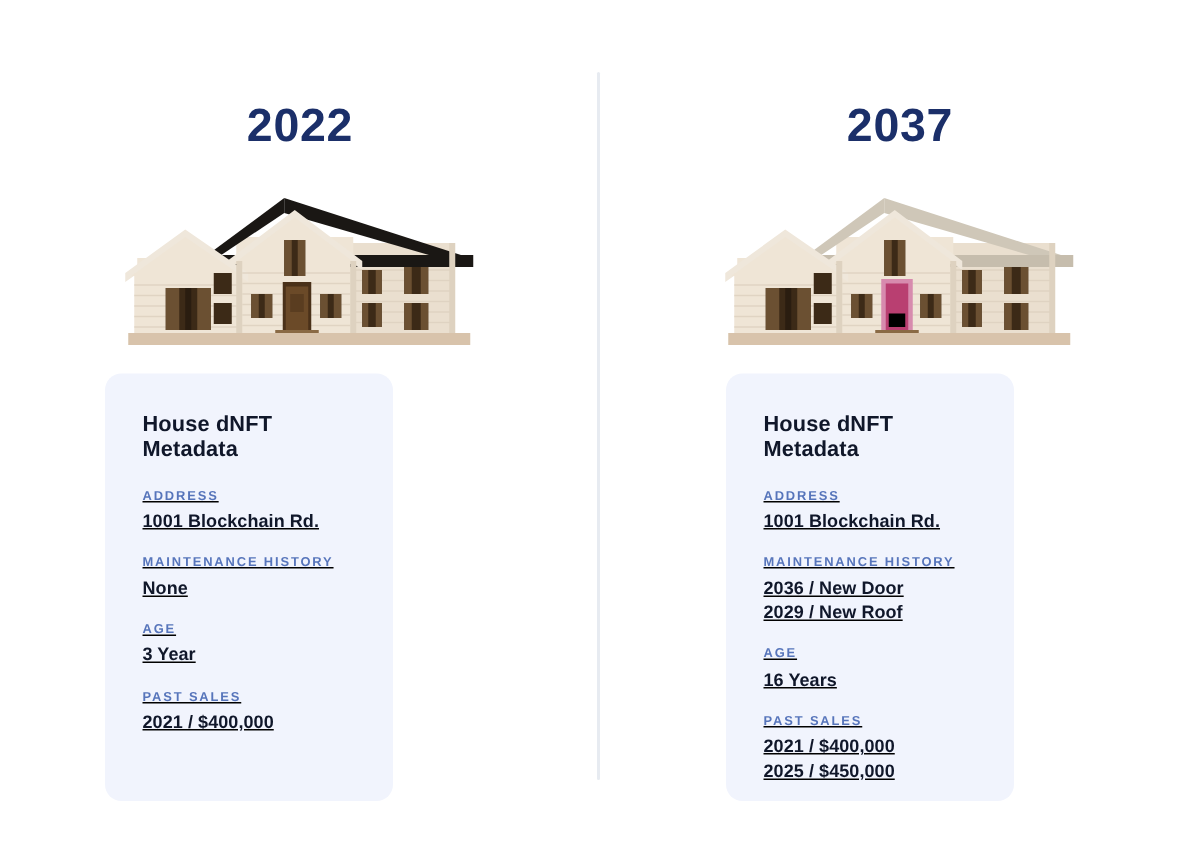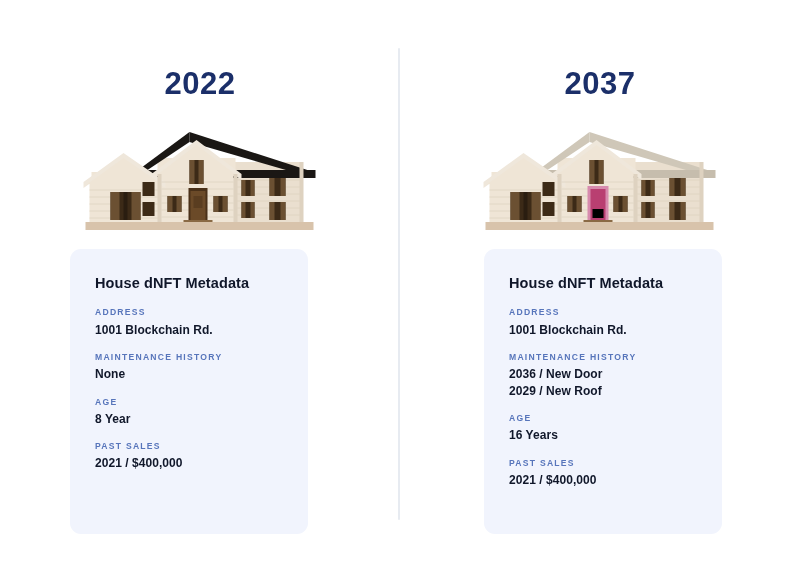--- a/index.html
+++ b/index.html
@@ -63,40 +63,40 @@
     transform: translateX(-50%);
     width: 245px;
     height: 112px;
   }
   .house-wrap svg { display: block; width: 245px; height: 112px; }
 
   
   .card {
     position: absolute;
     top: 233px;
-    width: 238px;
+    width: 192px;
     height: 285px;
     background: #f1f4fd;
     border-radius: 11px;
     box-sizing: border-box;
     padding: 26px 24px 0 25px;
   }
   .panel.left  .card { left: 70px; }
   .panel.right .card { left: 84px; }
 
   .card-title {
     font-size: 14.5px;
     font-weight: 700;
     color: #10172a;
     letter-spacing: 0.1px;
     margin: 0 0 15px 0;
     line-height: 1.2;
   }
 
-  .field { margin-bottom: 14px; }
+  .field { margin-bottom: 14px; text-decoration: underline; }
   .field:last-child { margin-bottom: 0; }
 
   .field-label {
     font-size: 8.6px;
     font-weight: 700;
     letter-spacing: 1.25px;
     color: #5775bb;
     text-transform: uppercase;
     margin-bottom: 3px;
     line-height: 1.3;
@@ -222,21 +222,21 @@
       <div class="field">
         <div class="field-label">Maintenance History</div>
         <div class="field-value">
           <span class="line">None</span>
         </div>
       </div>
 
       <div class="field">
         <div class="field-label">Age</div>
         <div class="field-value">
-          <span class="line">8 Year</span>
+          <span class="line">3 Year</span>
         </div>
       </div>
 
       <div class="field">
         <div class="field-label">Past Sales</div>
         <div class="field-value">
           <span class="line">2021 / $400,000</span>
         </div>
       </div>
     </div>
@@ -357,18 +357,19 @@
         <div class="field-label">Age</div>
         <div class="field-value">
           <span class="line">16 Years</span>
         </div>
       </div>
 
       <div class="field">
         <div class="field-label">Past Sales</div>
         <div class="field-value">
           <span class="line">2021 / $400,000</span>
+          <span class="line">2025 / $450,000</span>
         </div>
       </div>
     </div>
   </div>
 
 </div>
 
 </body></html>

